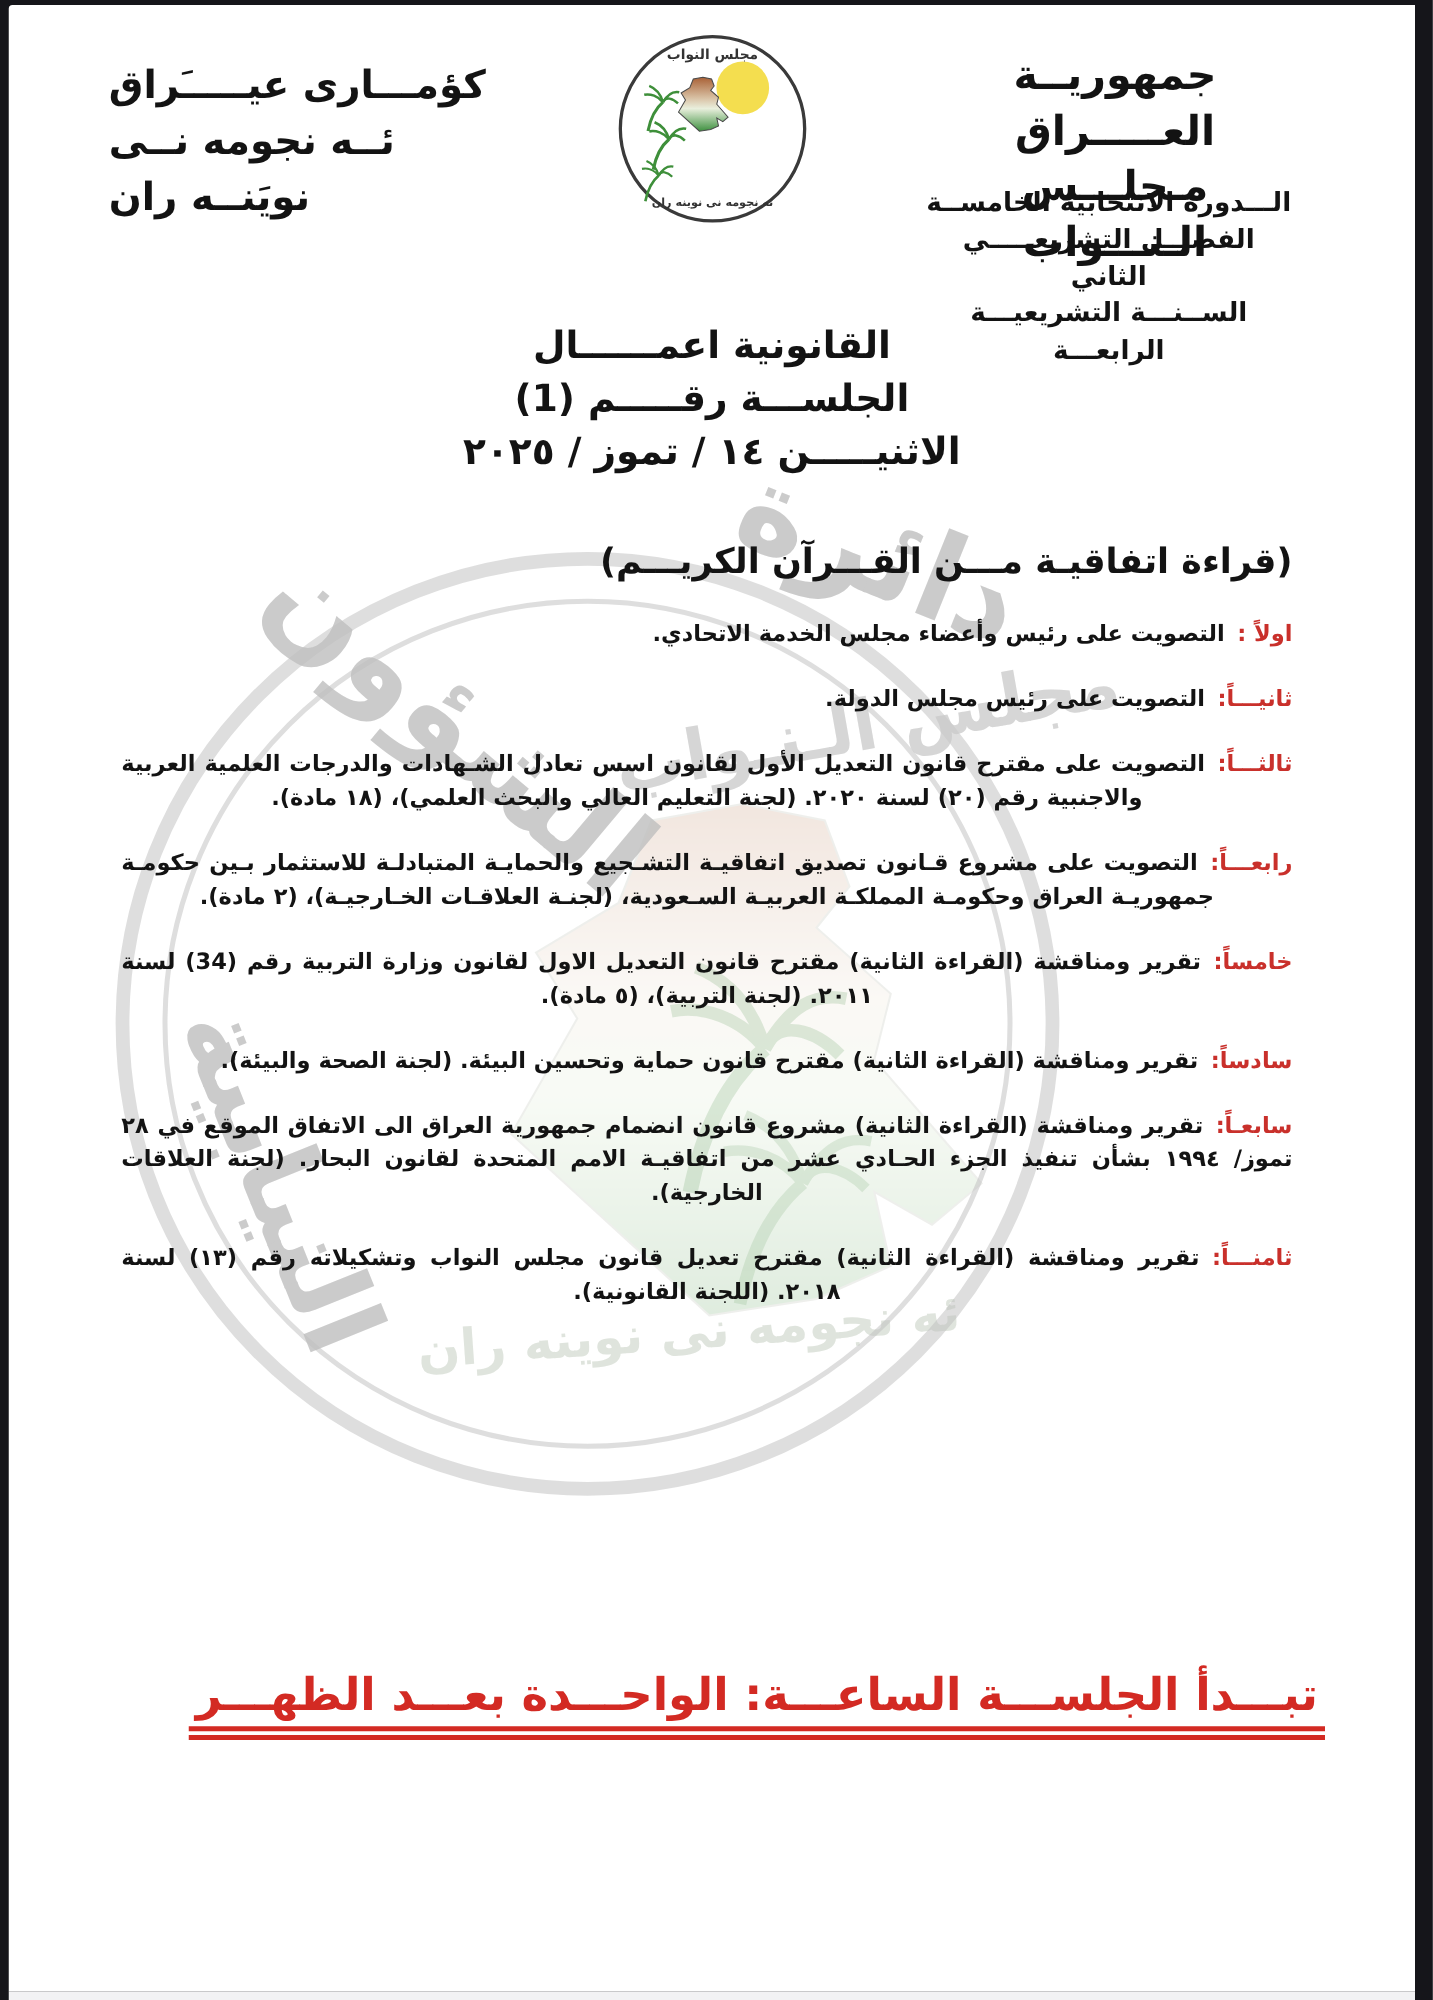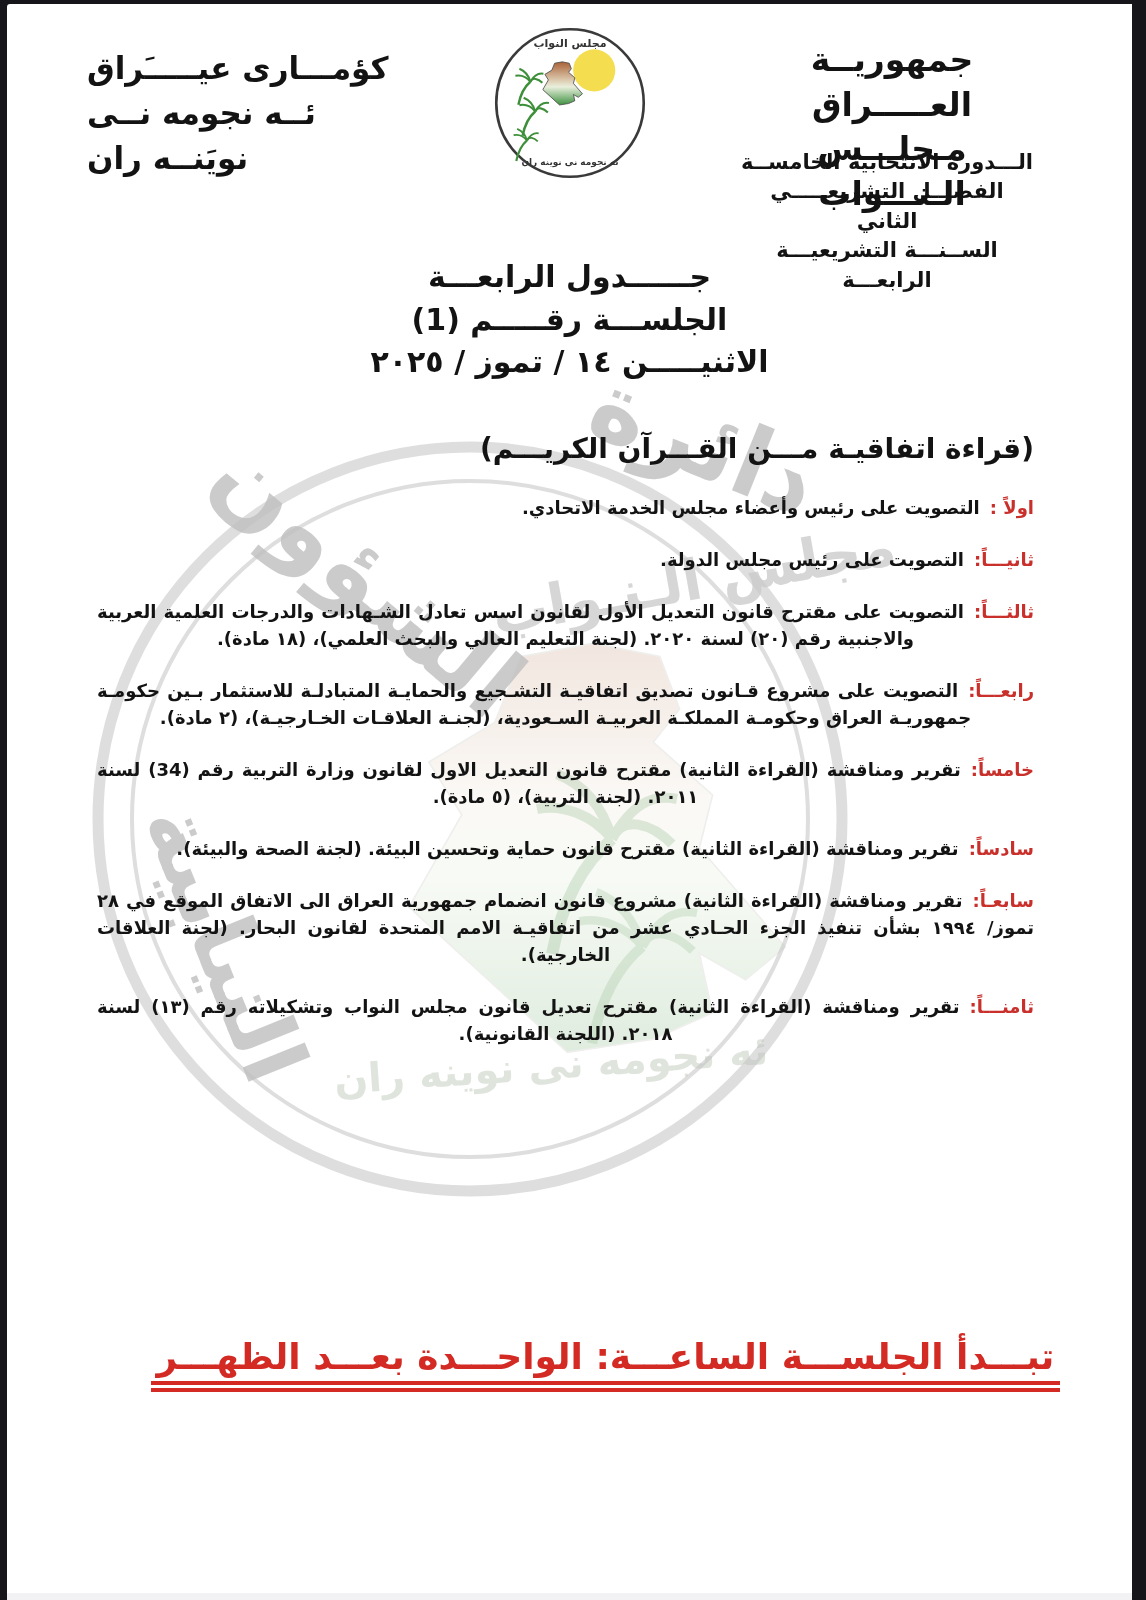--- a/index.html
+++ b/index.html
@@ -116,21 +116,21 @@
             <use href="#palmFrond" transform="translate(26,52) scale(0.95)"></use>
             <use href="#palmFrond" transform="translate(30,80) scale(1)"></use>
             <use href="#palmFrond" transform="translate(24,108) scale(0.85)"></use>
           </g>
           <text x="75" y="22" text-anchor="middle" font-size="10.5" font-weight="bold" fill="#333333" direction="rtl">مجلس النواب</text>
           <text x="75" y="134" text-anchor="middle" font-size="8.5" font-weight="bold" fill="#333333" direction="rtl">ئه نجومه نى نوينه ران</text>
         </svg>
       </div>
 
       <div class="title-block">
-        <div>جــــــدول الرابعـــة</div>
+        <div>القانونية اعمــــــال</div>
         <div>الجلســـة رقـــــم (1)</div>
         <div>الاثنيـــــن ١٤ / تموز / ٢٠٢٥</div>
       </div>
 
       <div class="quran">(قراءة اتفاقيـة مـــن القـــرآن الكريـــم)</div>
 
       <div class="agenda">
         <p class="item single"><span class="lbl">اولاً :</span><span>التصويت على رئيس وأعضاء مجلس الخدمة الاتحادي.</span></p>
         <p class="item single"><span class="lbl">ثانيـــاً:</span><span>التصويت على رئيس مجلس الدولة.</span></p>
         <p class="item"><span class="lbl">ثالثـــاً:</span><span>التصويت على مقترح قانون التعديل الأول لقانون اسس تعادل الشـهادات والدرجات العلمية العربية والاجنبية رقم (٢٠) لسنة ٢٠٢٠. (لجنة التعليم العالي والبحث العلمي)، (١٨ مادة).</span></p>

